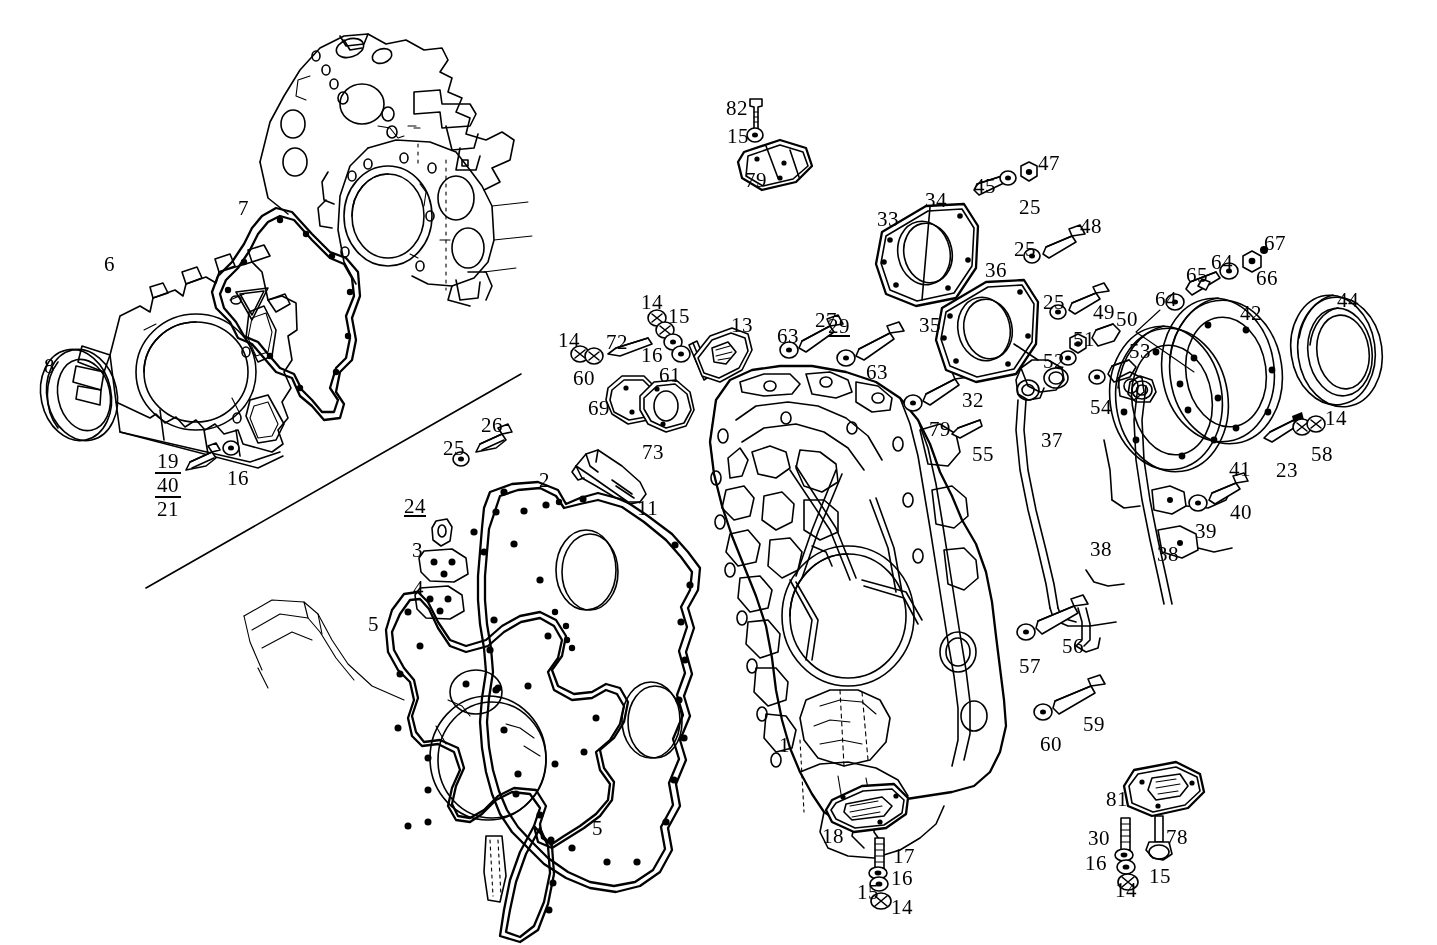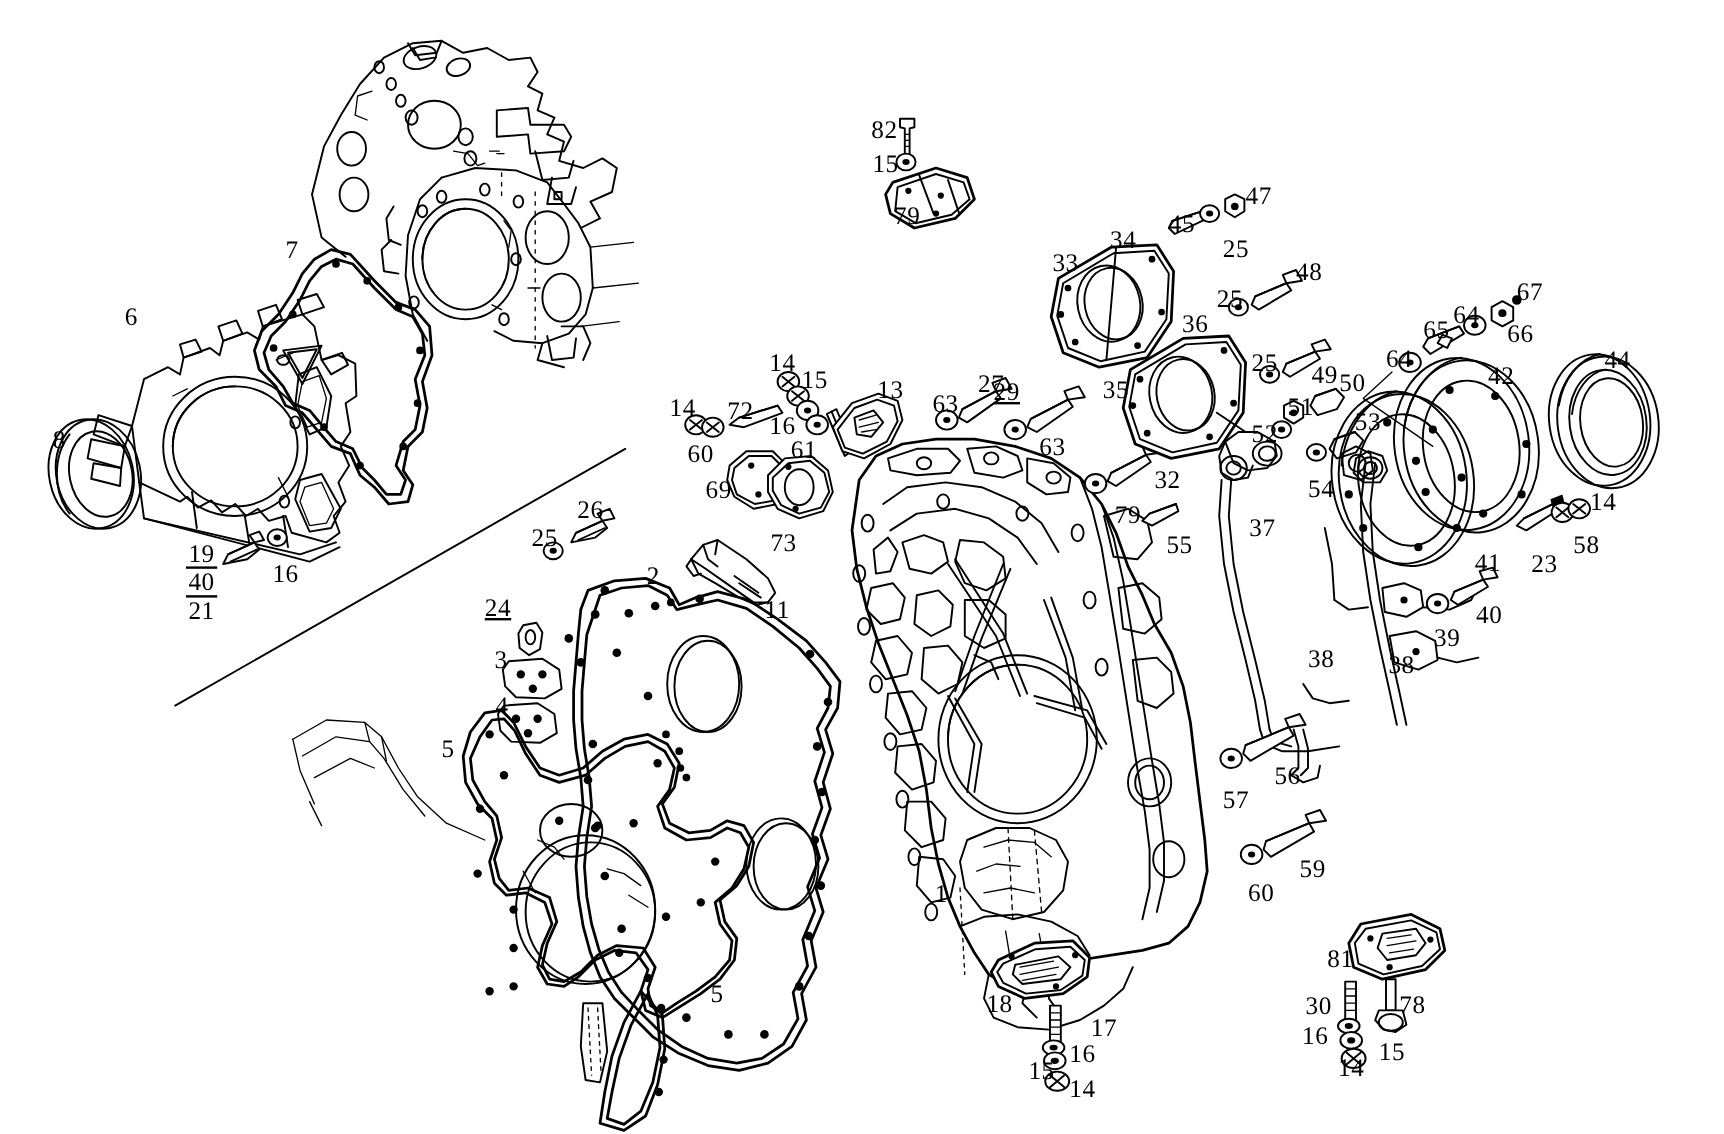--- a/index.html
+++ b/index.html
@@ -927,19 +927,19 @@
       <div class="callout" style="left: 1083px; top: 714px;">59</div>
       <div class="callout" style="left: 1040px; top: 734px;">60</div>
       <div class="callout" style="left: 1106px; top: 789px;">81</div>
       <div class="callout" style="left: 1088px; top: 828px;">30</div>
       <div class="callout" style="left: 1166px; top: 827px;">78</div>
       <div class="callout" style="left: 1085px; top: 853px;">16</div>
       <div class="callout" style="left: 1149px; top: 866px;">15</div>
       <div class="callout" style="left: 1115px; top: 880px;">14</div>
       <div class="callout" style="left: 779px; top: 735px;">1</div>
       <div class="callout" style="left: 822px; top: 826px;">18</div>
-      <div class="callout" style="left: 893px; top: 846px; margin-left: 16px;">17</div>
+      <div class="callout" style="left: 893px; top: 846px;">17</div>
       <div class="callout" style="left: 891px; top: 868px;">16</div>
       <div class="callout" style="left: 857px; top: 882px;">15</div>
       <div class="callout" style="left: 891px; top: 897px;">14</div>
     </div>
 
 </div>
 
 </body></html>

